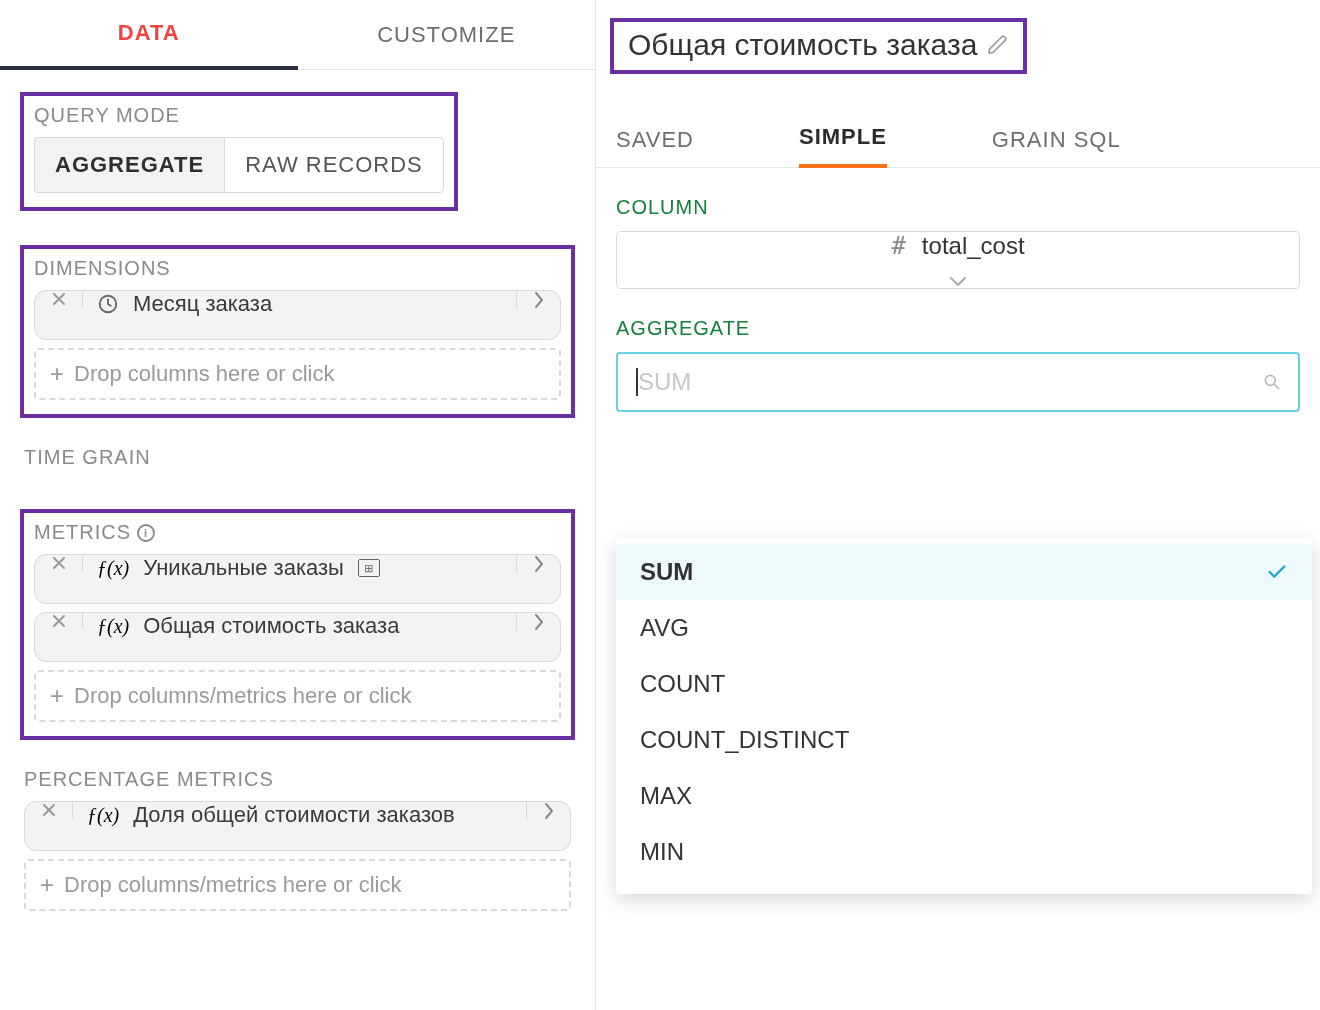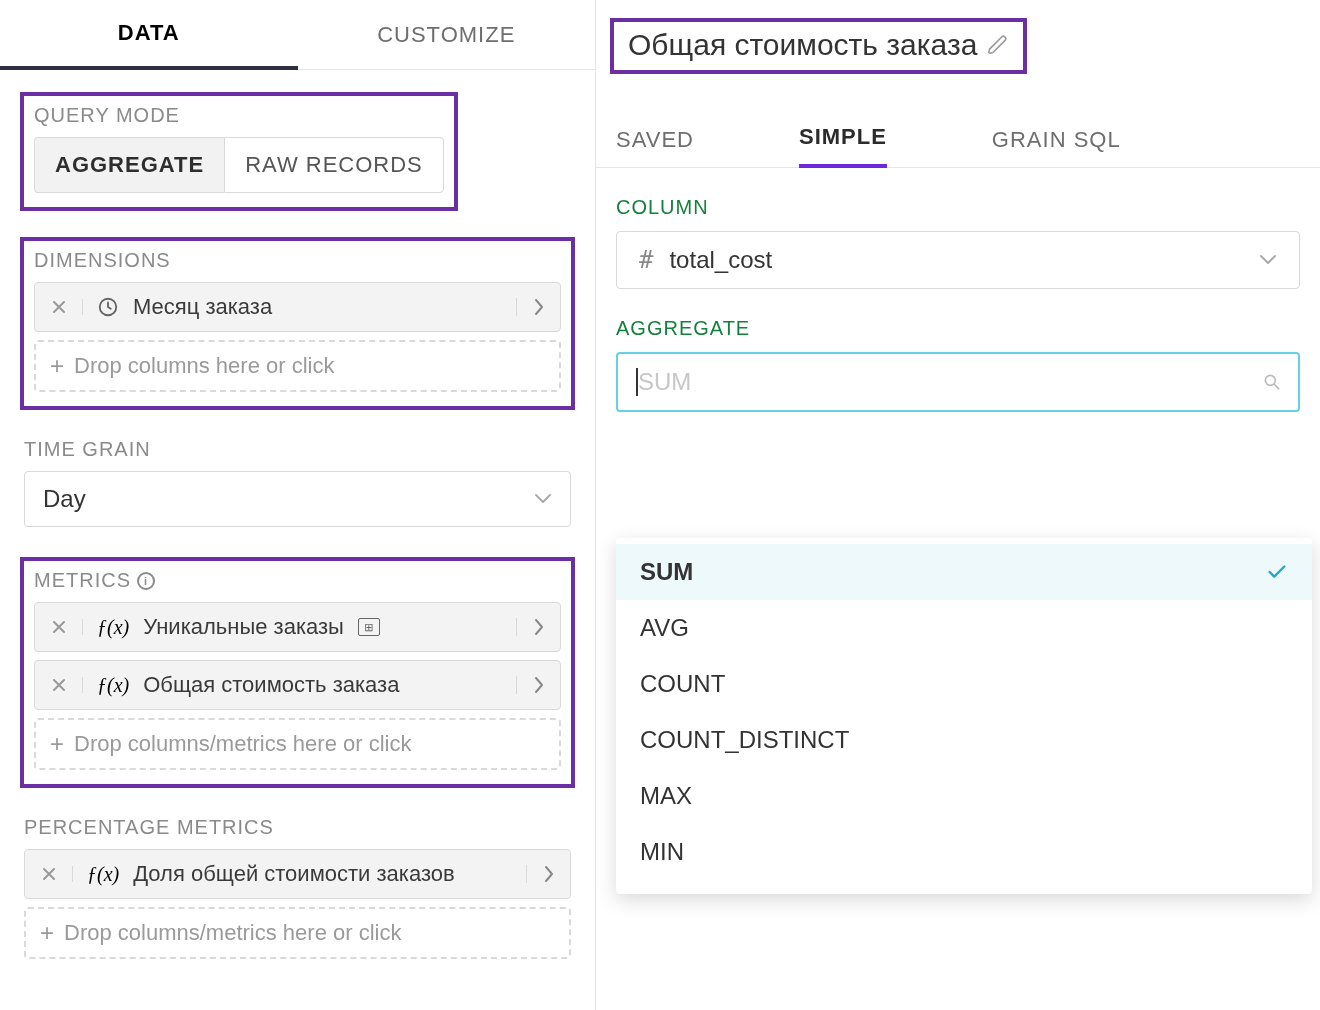--- a/index.html
+++ b/index.html
@@ -43,29 +43,29 @@
   .tab{
     width:50%;
     text-align:center;
     font-size:22px;
     letter-spacing:1px;
     color:#6e6e6e;
     cursor:pointer;
     padding:20px 0;
   }
   .tab.active{
-    color:#000000;
+    color:#ef4444;
     font-weight:600;
     border-bottom:4px solid #2f2f44;
     margin-bottom:-1px;
     text-align:center;
   }
 
   .block{
-    margin:18px 24px 8px 24px;
+    margin:18px 24px 16px 24px;
     padding:10px 0 12px 0;
   }
   .block.highlight{
     border:4px solid var(--purple);
     padding:8px 10px 14px 10px;
     margin-left:20px;
     margin-right:20px;
   }
   .block.highlight.tight{
     padding-bottom:14px;
@@ -105,23 +105,23 @@
   .mode-btn:last-child{border-radius:0 4px 4px 0;}
   .mode-btn.active{
     background:#f2f2f2;
     font-weight:700;
     color:#2e2e2e;
   }
 
   
   .chip{
     display:flex;
-    align-items:center;
+    align-items:flex-start;
     border:1px solid var(--border);
-    border-radius:4px;
+    border-radius:12px;
     background:var(--chip-inner);
     margin-bottom:8px;
     height:50px;
     overflow:hidden;
   }
   .chip .close{
     width:48px;
     display:flex;align-items:center;justify-content:center;
     border-right:1px solid var(--border);
     color:#999;
@@ -216,39 +216,40 @@
   .subtab{
     font-size:22px;
     letter-spacing:1px;
     color:#6e6e6e;
     padding-bottom:14px;
     cursor:pointer;
   }
   .subtab.active{
     color:#2b2b2b;
     font-weight:600;
-    border-bottom:4px solid #6d28d9;
+    border-bottom:4px solid #f97316;
     margin-bottom:-1px;
   }
 
   .field-block{padding:0 20px;margin-top:28px;}
   .field-label{
     font-size:20px;
     letter-spacing:1px;
     color:#15803d;
     margin-bottom:12px;
   }
   .col-select{
     border:1px solid var(--border);
     border-radius:4px;
     height:58px;
     display:flex;align-items:center;justify-content:space-between;
     padding:0 22px;
     font-size:24px;color:#333;
     cursor:pointer;
+    flex-direction:column;
   }
   .hash{color:#888;font-family:monospace;margin-right:16px;}
 
   .search-input{
     width:100%;
     height:60px;
     border:2px solid var(--search-border);
     border-radius:4px;
     padding:0 50px 0 20px;
     font-size:24px;
@@ -347,28 +348,20 @@
 
     <div class="dropzone">
       <span class="plus">+</span>
       <span>Drop columns here or click</span>
     </div>
   </div>
 
   
   <div class="block">
     <div class="section-label">TIME GRAIN</div>
-    <div class="select">
-      <span>Day</span>
-      <span class="chev">
-        <svg width="18" height="12" viewBox="0 0 18 12">
-            <path d="M2 2l7 7 7-7" stroke="currentColor" stroke-width="2" fill="none" stroke-linecap="round" stroke-linejoin="round"></path>
-          </svg>
-      </span>
-    </div>
   </div>
 
   
   <div class="block highlight">
     <div class="section-label">
       <span>METRICS</span>
       <span class="info-icon">i</span>
     </div>
 
     <div class="chip">

